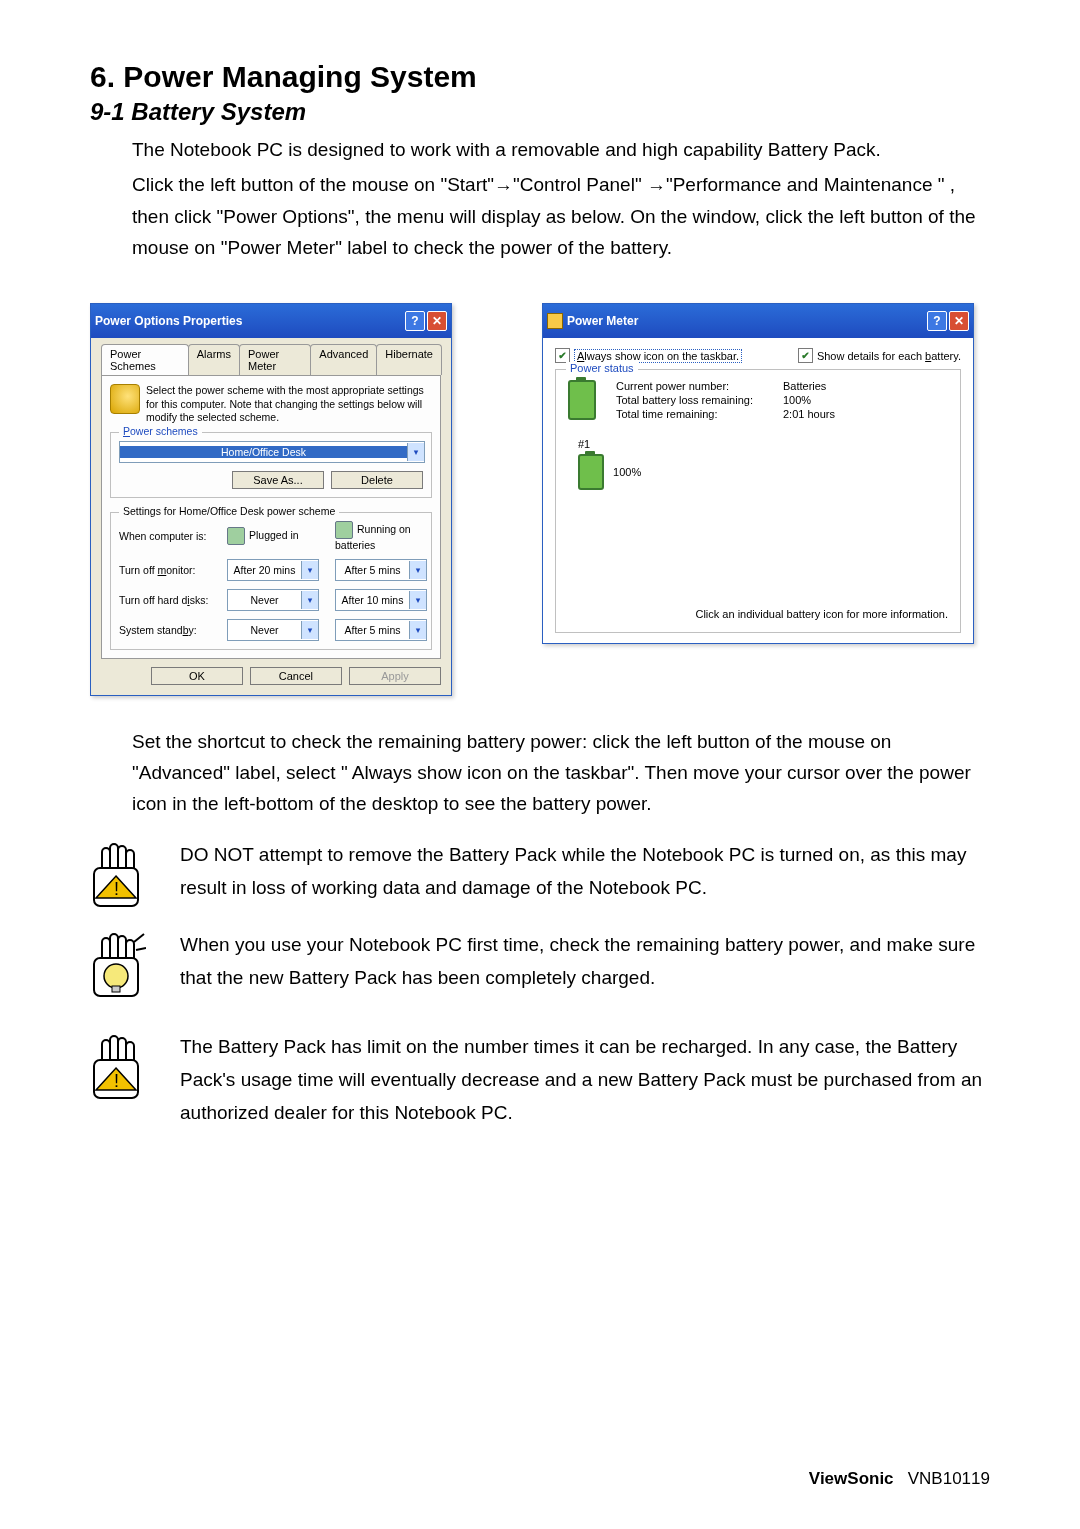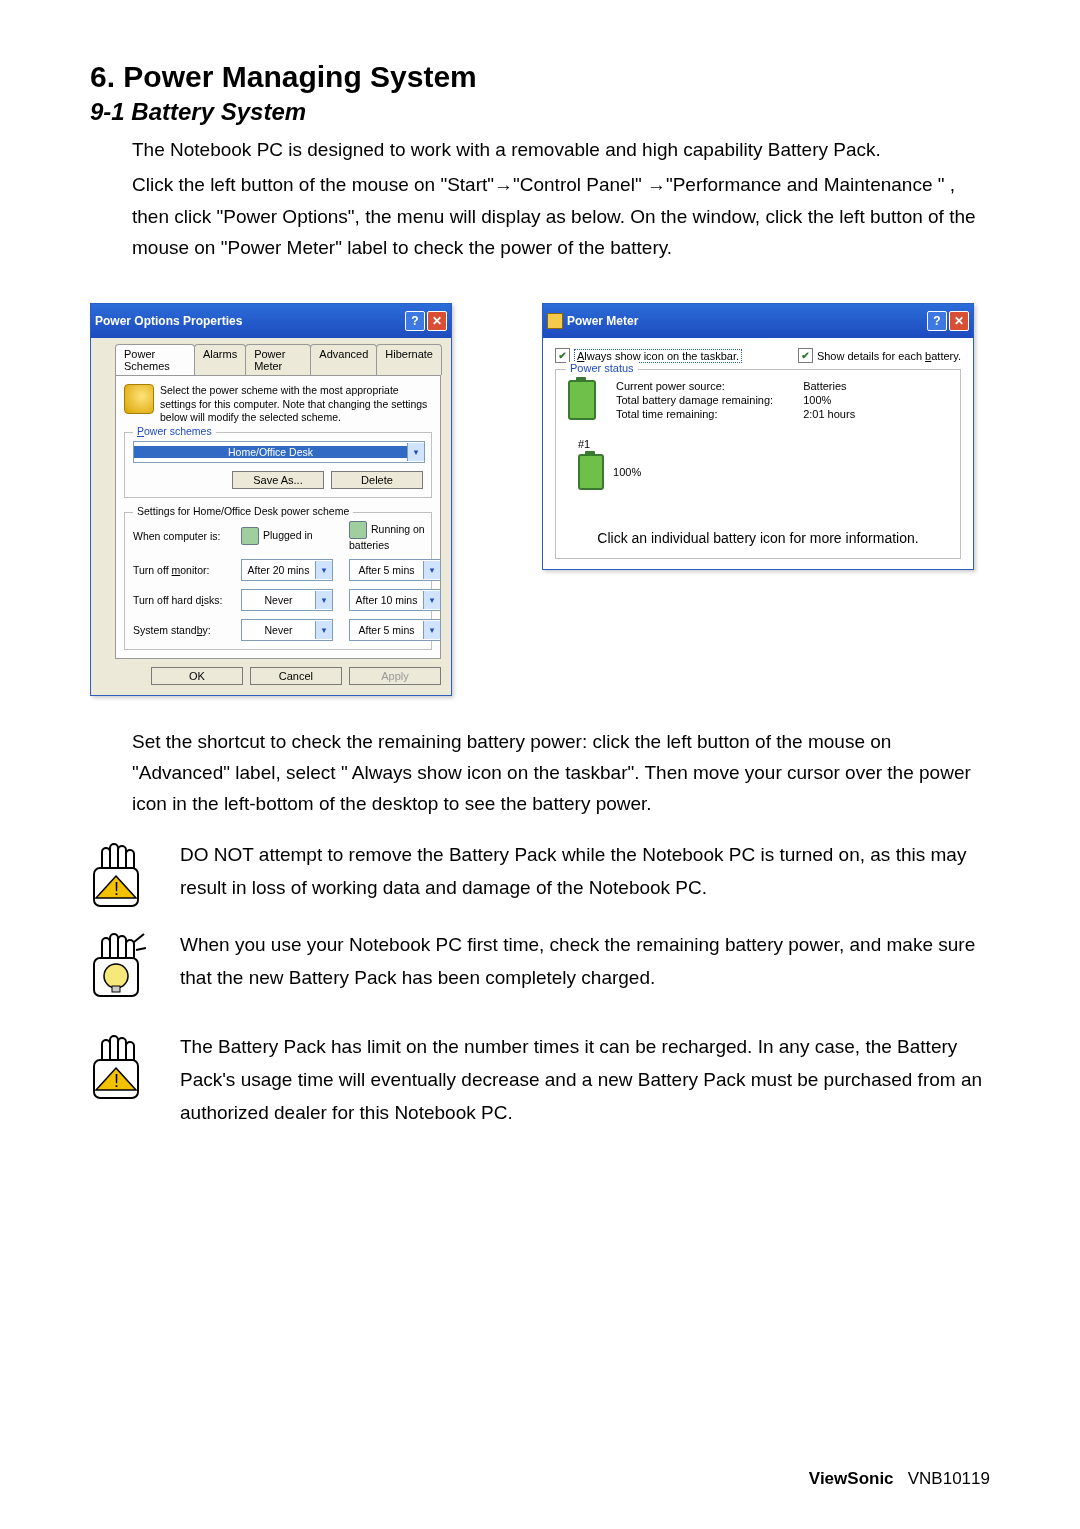--- a/index.html
+++ b/index.html
@@ -71,21 +71,21 @@
     width:18px;height:18px;margin-left:2px;
     background:#d84f33;color:#fff;display:flex;align-items:center;justify-content:center;
     border:1px solid #fff;border-radius:2px;font-size:12px;line-height:1;
   }
   .titlebar .win-btn.help {
     background:#3d78e3;
   }
   .titlebar .tiny-icon {
     width:14px;height:14px;margin-right:4px;background:#f7c948;border:1px solid #8a6500;
   }
-  .dialog-body { padding: 6px 10px 10px 24px; }
+  .dialog-body { padding: 6px 10px 10px 10px; }
 
   
   .tabs {
     display:flex; border-bottom:1px solid #999; margin-bottom:-1px;
   }
   .tabs .tab {
     padding:3px 8px; border:1px solid #999; border-bottom:none;
     background:#ece9d8; font-size:11px; border-top-left-radius:4px;border-top-right-radius:4px;
     margin-right:-1px;
   }
@@ -135,21 +135,21 @@
   .dotted { border:1px dotted #2a5fc1; padding:0 2px; }
   .pm-group { border:1px solid #c0c0c0; padding:10px 12px 12px 12px; position:relative; }
   .pm-group-label { position:absolute; top:-8px; left:10px; background:#fff; padding:0 4px; font-size:11px; color:#1e4bbf; }
   .status-row { display:flex; gap:10px; align-items:flex-start; }
   .batt-icon { width:24px;height:36px;border:2px solid #3a7a30;border-radius:3px;position:relative;background:linear-gradient(to top,#6fbf4b 0%,#6fbf4b 100%);}
   .batt-icon::before {content:"";position:absolute;top:-5px;left:6px;width:10px;height:4px;background:#3a7a30;border-radius:1px;}
   .status-cols { display:grid; grid-template-columns:auto auto; column-gap:30px; row-gap:2px; font-size:11px; margin-left:10px;}
   .num1 { font-size:11px; margin:18px 0 4px 10px; }
   .batt-small { width:22px;height:32px;border:2px solid #3a7a30;border-radius:3px;position:relative;background:linear-gradient(to top,#6fbf4b 0%,#6fbf4b 100%);display:inline-block;vertical-align:middle;}
   .batt-small::before {content:"";position:absolute;top:-5px;left:5px;width:10px;height:4px;background:#3a7a30;border-radius:1px;}
-  .pm-footer { text-align:center; font-size:14px; margin-top:40px; }
+  .pm-footer { text-align:right; font-size:11px; margin-top:118px; }
 
   
   .note-block { display:flex; gap:30px; margin-top:18px; align-items:flex-start; }
   .note-icon { width:60px; flex:none; }
   .hand-svg { width:56px;height:72px; display:block; }
   .note-text { font-size:19px; line-height:1.75; flex:1; }
 
   .page-footer {
     position:absolute; bottom:40px; left:90px; right:90px;
     display:flex; justify-content:flex-end; font-size:17px;margin-top:40px;
@@ -265,23 +265,23 @@
           <span class="chk">
             <span class="chkbox on"></span>
             <span>Show details for each <u class="acc">b</u>attery.</span>
           </span>
         </div>
         <div class="pm-group">
           <span class="pm-group-label">Power status</span>
           <div class="status-row">
             <div class="batt-icon"></div>
             <div class="status-cols">
-              <span>Current power source:</span>
+              <span>Current power number:</span>
               <span>Batteries</span>
-              <span>Total battery damage remaining:</span>
+              <span>Total battery loss remaining:</span>
               <span>100%</span>
               <span>Total time remaining:</span>
               <span>2:01 hours</span>
             </div>
           </div>
           <div class="num1">#1</div>
           <div style="margin-left:10px">
             <span class="batt-small"></span>
             <span style="margin-left:6px;font-size:11px;vertical-align:middle">100%</span>
           </div>

